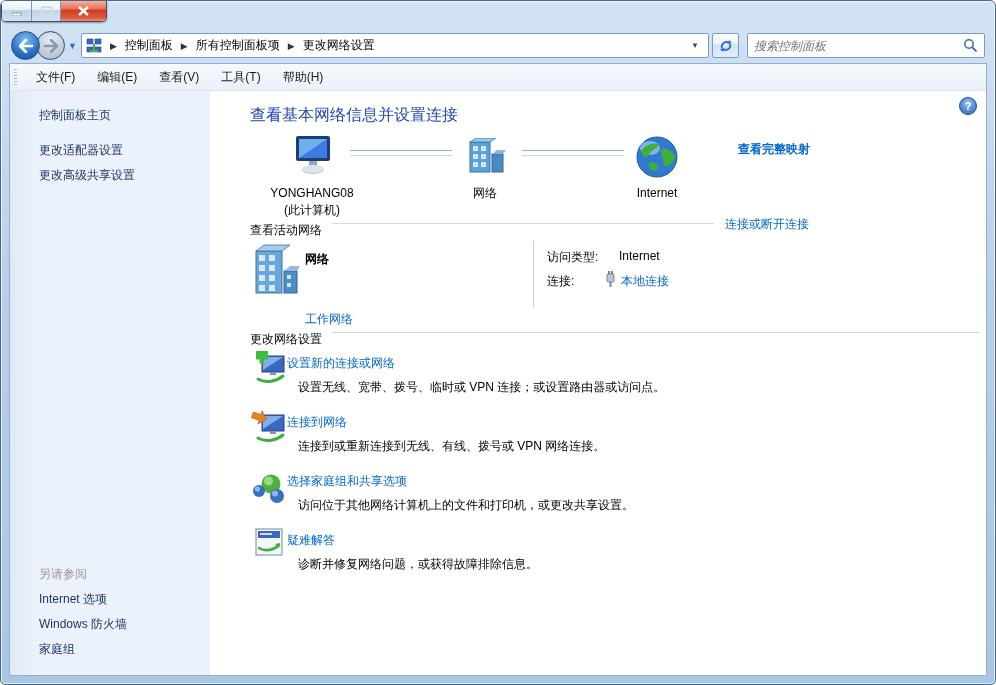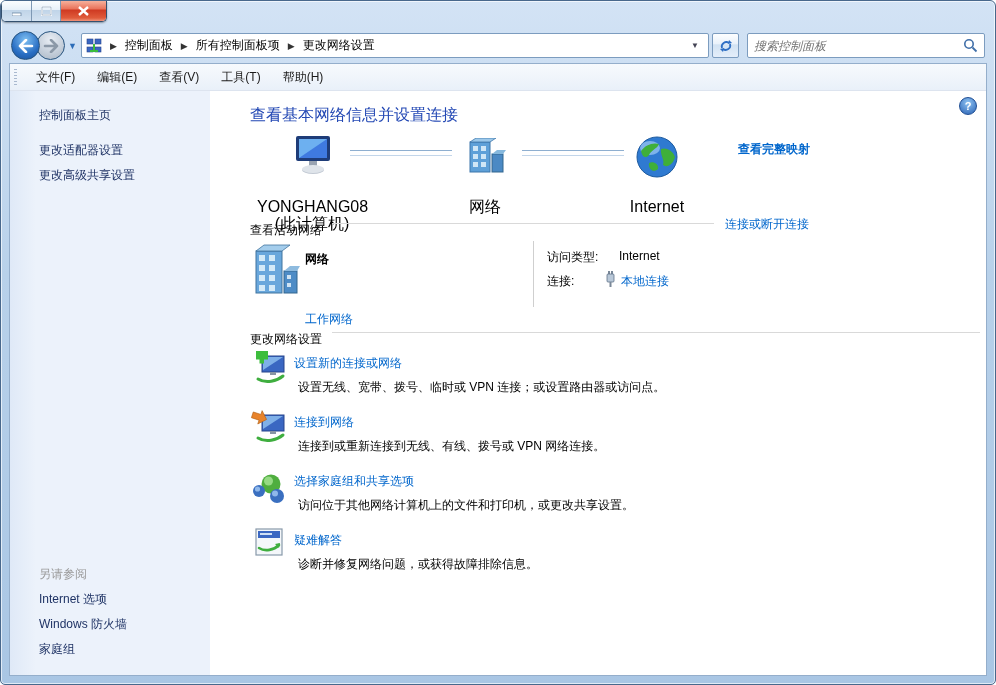--- a/index.html
+++ b/index.html
@@ -58,36 +58,36 @@
   .sb-gray{color:#9b9b9b; cursor:default;}
   
   .main{flex:1; position:relative; background:#fff;}
   .helpbtn{position:absolute; right:9px; top:6px; width:18px; height:18px; border-radius:50%;
     background:radial-gradient(circle at 50% 30%,#8fc3f2,#2a62b4); border:1px solid #1d4d94;
     color:#fff; font-size:11px; font-weight:bold; display:flex; align-items:center; justify-content:center;}
   .page-title{position:absolute; left:40px; top:14px; font-size:16px; color:#2348b4;}
   .maprow{position:absolute; left:40px; top:42px; width:520px; height:112px;}
   .node{position:absolute; top:0; width:110px; text-align:center;}
   .node .iconwrap{height:48px; display:flex; align-items:center; justify-content:center;}
-  .nodelabel{font-size:16px; color:#000; line-height:17px; margin-top:17px;}
+  .nodelabel{font-size:12px; color:#000; line-height:17px; margin-top:4px;}
   .connector{position:absolute; top:17px; height:6px;
     border-top:1px solid #8fafd0; border-bottom:1px solid #c3d6ea;}
   .link{color:#0066cc; font-size:12px; cursor:pointer; text-decoration:none; white-space:nowrap;}
   .fullmap{position:absolute; left:528px; top:50px;font-weight:bold;}
   .sectiontitle{position:absolute; left:40px; font-size:12px; color:#000;margin-top:6px;}
   .rule{position:absolute; height:1px; background:#d9d9d9;}
   .connectlink{position:absolute; left:515px; top:125px;}
   .activebox{position:absolute; left:40px; top:150px; width:720px; height:70px;}
   .netname{position:absolute; left:55px; top:10px; font-size:12px; font-weight:bold; color:#000;}
   .nettype{position:absolute; left:55px; top:34px;margin-top:36px;}
   .vdivider{position:absolute; left:283px; top:0; width:1px; height:66px; background:#cfcfcf;}
   .inforow{position:absolute; font-size:12px; color:#000;}
   .task{position:absolute; left:40px; width:700px; height:56px;}
   .task .ticon{position:absolute; left:0; top:0;}
-  .task .ttitle{position:absolute; left:44px; top:6px;}
+  .task .ttitle{position:absolute; left:37px; top:6px;}
   .task .tdesc{position:absolute; left:48px; top:30px; font-size:12px; color:#000; white-space:nowrap;}
 </style>
 </head>
 <body>
 
 <div class="window">
 
   <div class="caption">
     <div class="capbtn">
       <svg width="10" height="9">

